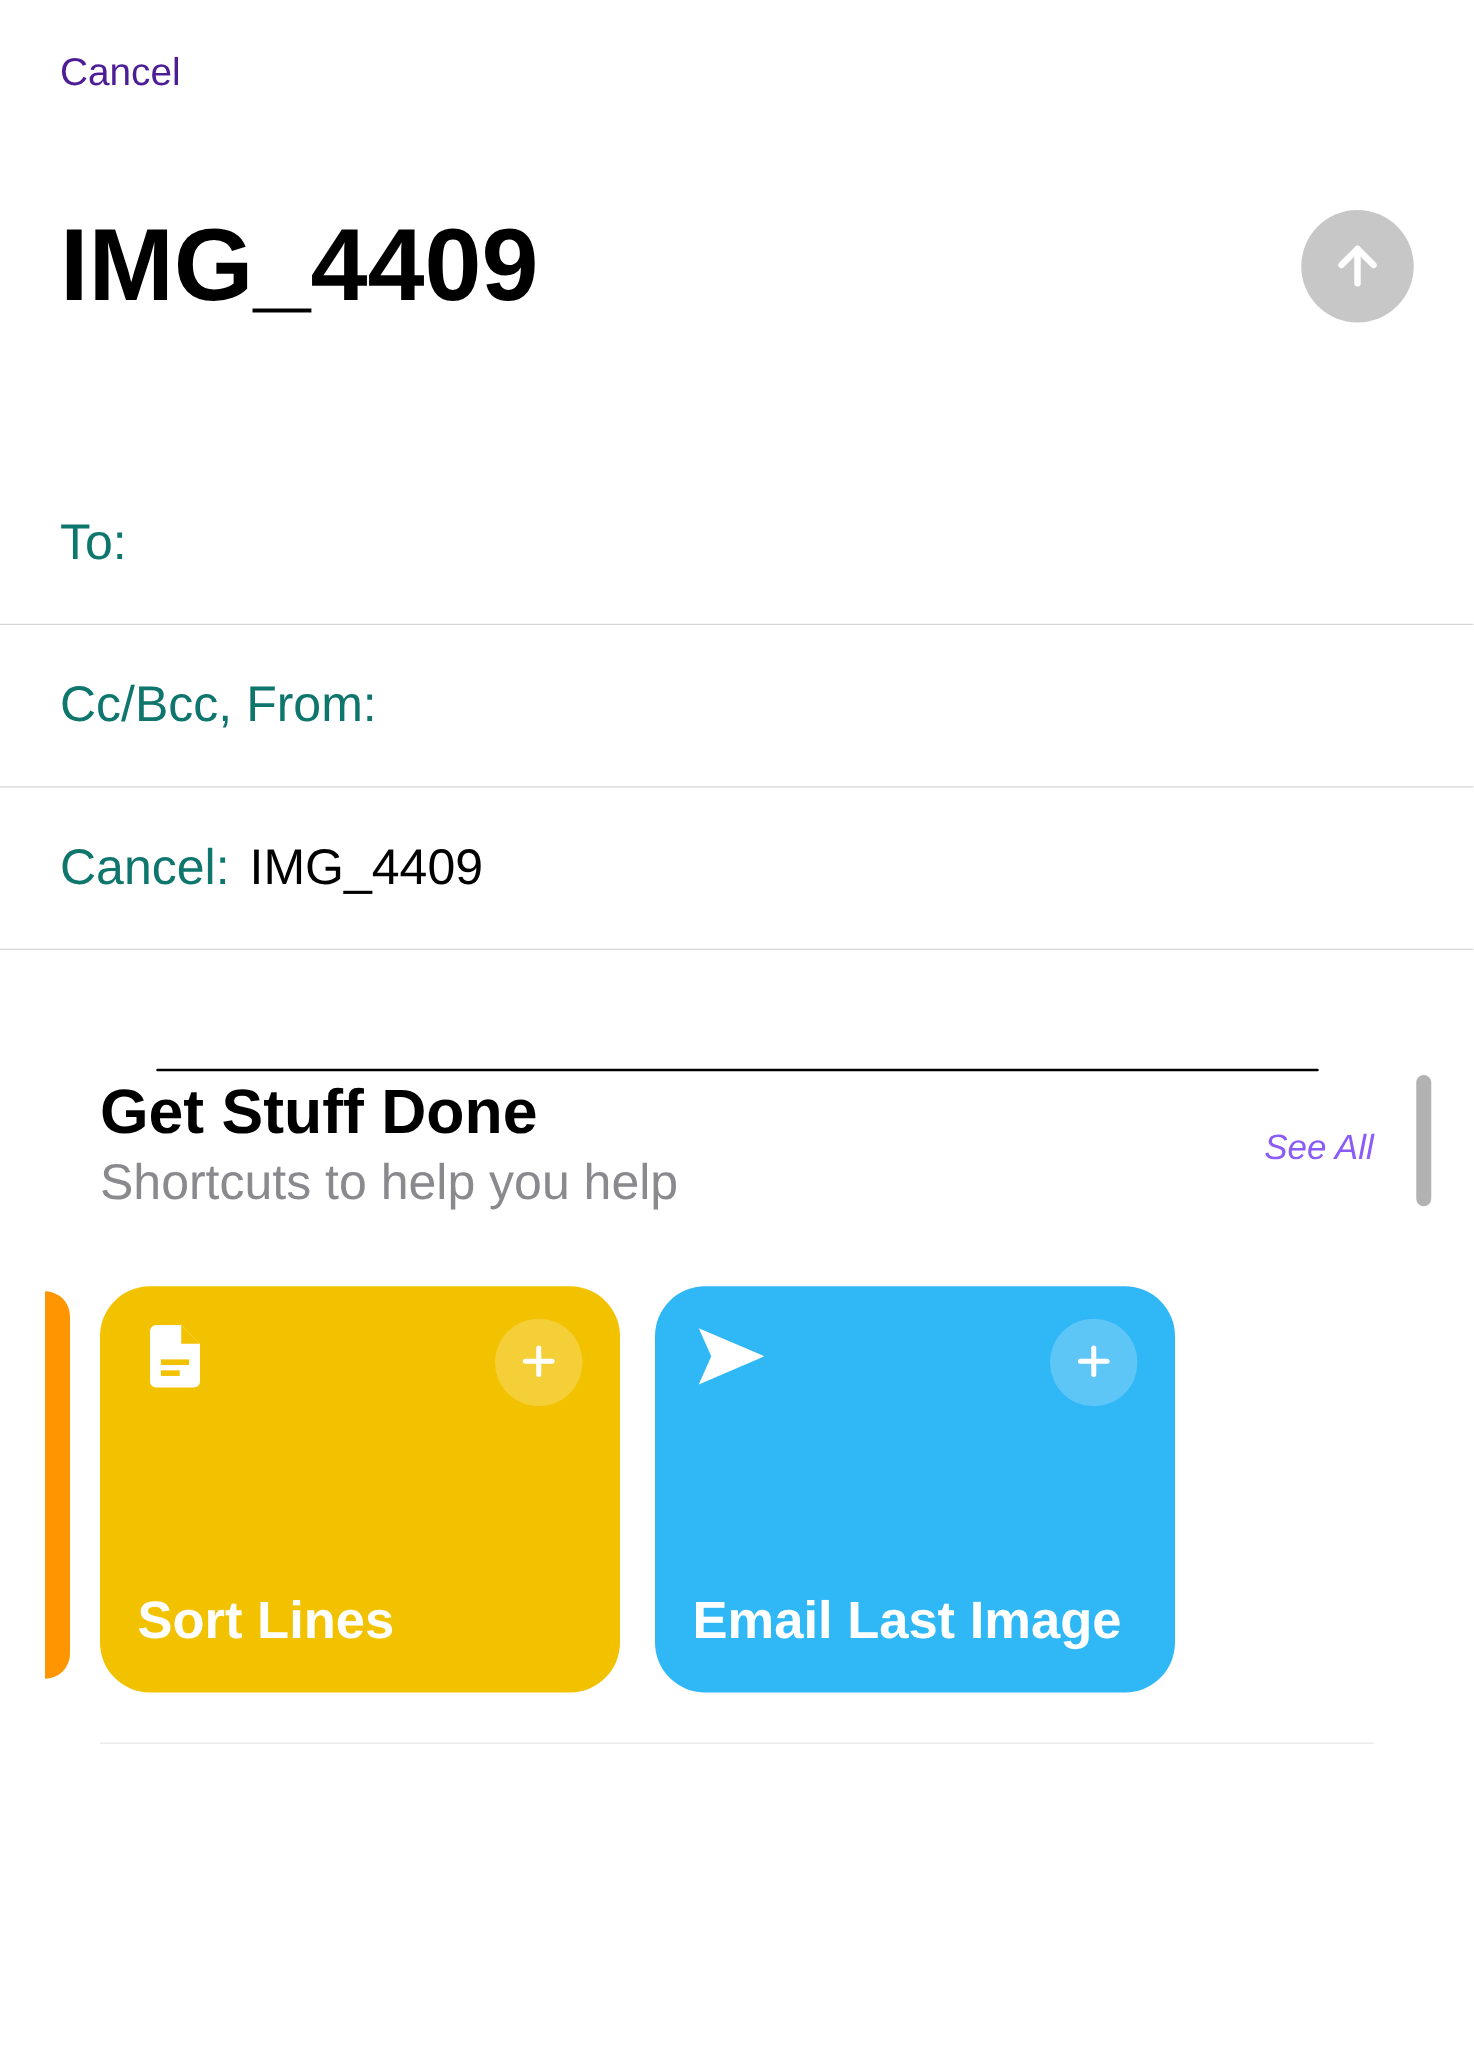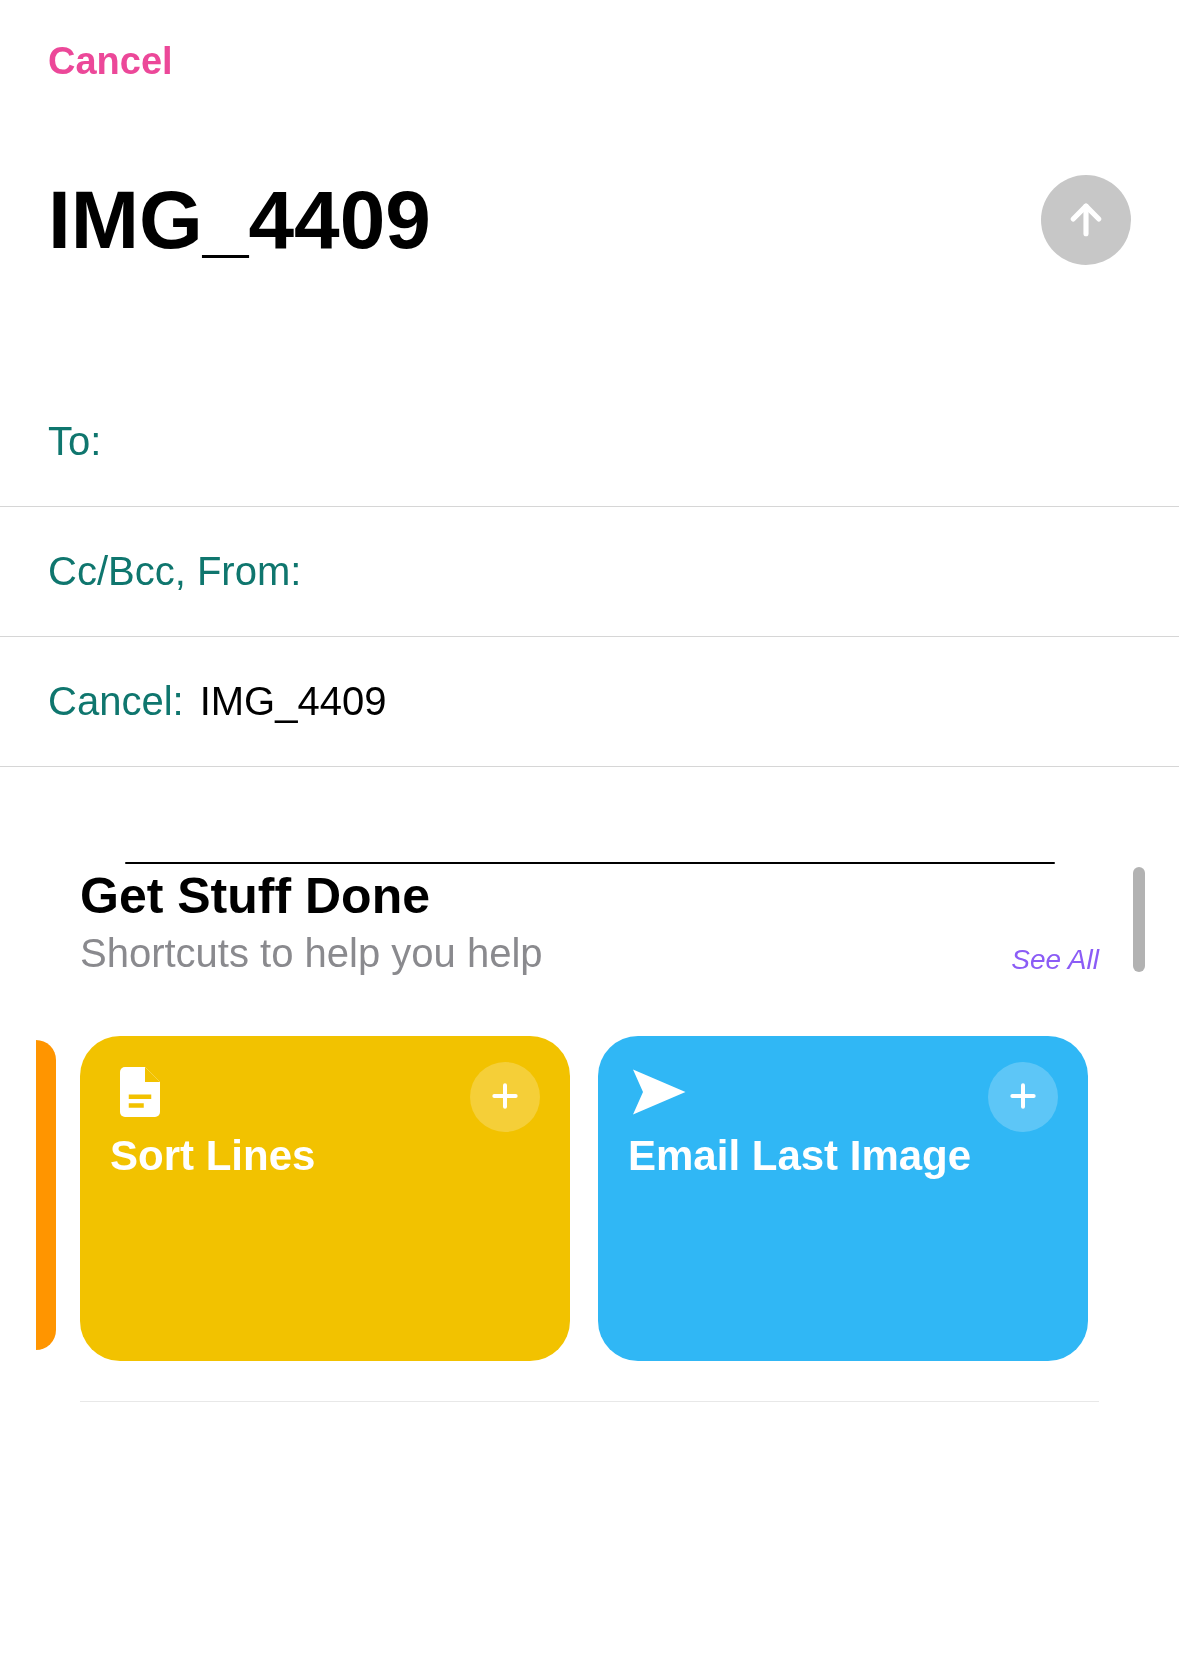--- a/index.html
+++ b/index.html
@@ -19,23 +19,23 @@
       width: 100%;
       height: 100%;
       border-radius: 40px 40px 0 0;
       padding-top: 40px;
       overflow: hidden;
     }
     .header-row {
       padding: 0 48px;
     }
     .cancel-link {
-      color: #ec4899;
-      font-size: 38px;
-      font-weight: 700;
+      color: #4c1d95;
+      font-size: 31px;
+      font-weight: 400;
       background: none;
       border: none;
       cursor: pointer;
     }
     .title-row {
       display: flex;
       align-items: center;
       justify-content: space-between;
       padding: 0 48px;
       margin-top: 90px;
@@ -108,21 +108,21 @@
       right: 34px;
       top: 0;
       width: 12px;
       height: 105px;
       background: rgba(0,0,0,0.3);
       border-radius: 6px;
     }
     .section-header {
       display: flex;
       justify-content: space-between;
-      align-items: flex-end;
+      align-items: center;
       margin-top: 68px;
     }
     .section-title {
       font-size: 50px;
       font-weight: 700;
       color: #000;
     }
     .see-all {
       color: #8b5cf6;
       font-size: 28px;
@@ -148,26 +148,27 @@
     .prev-card {
       position: absolute;
       left: -44px;
       top: 4px;
       width: 20px;
       height: 310px;
       background: #ff9500;
       border-radius: 0 40px 40px 0;
     }
     .shortcut-card {
-      width: 490px;
+      width: 416px;
       height: 325px;
       border-radius: 40px;
-      padding: 26px 30px 18px 30px;
+      padding: 26px 30px 34px 30px;
       display: flex;
       flex-direction: column;
+      justify-content: space-between;
       color: #fff;
       position: relative;
       cursor: pointer;
     }
     .shortcut-card.yellow {
       background: #f2c200;
     }
     .shortcut-card.blue {
       background: #30b7f5;
     }

